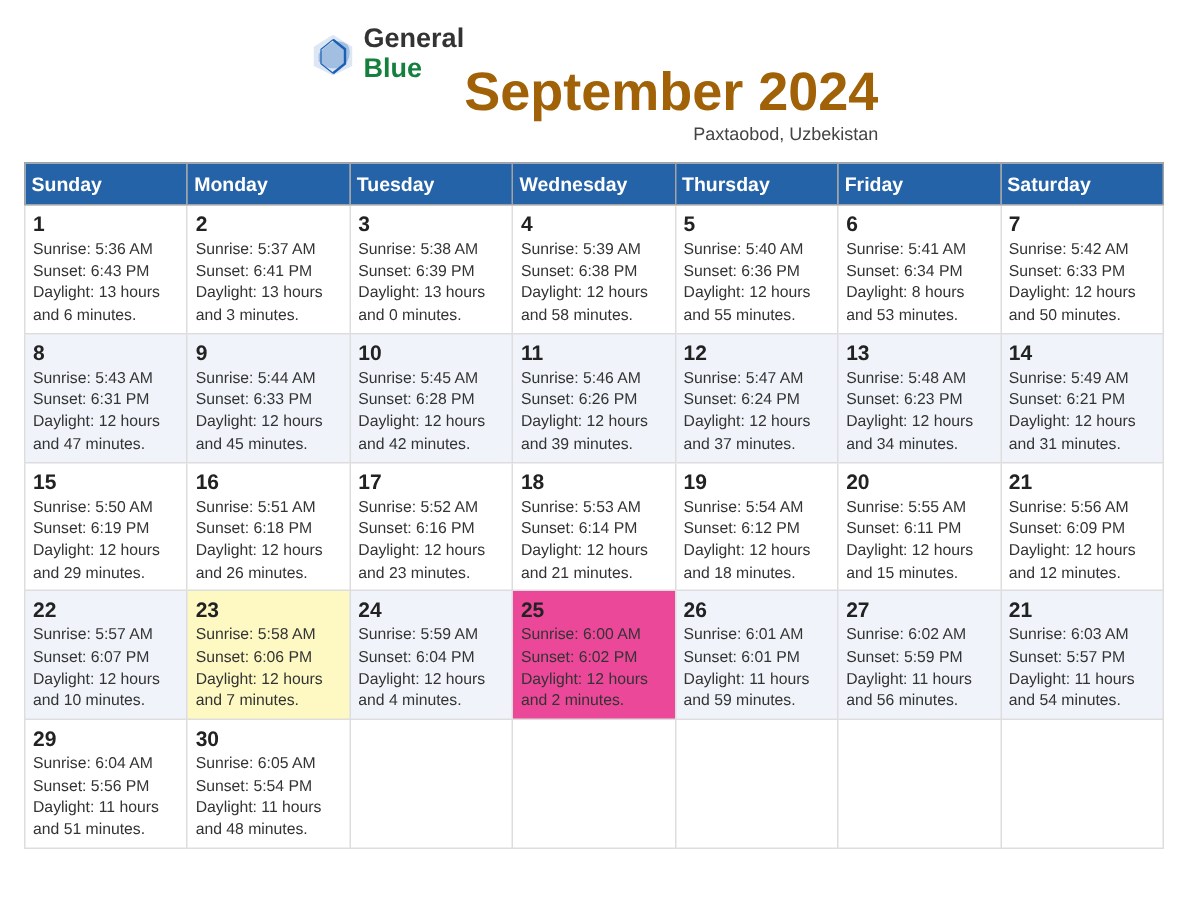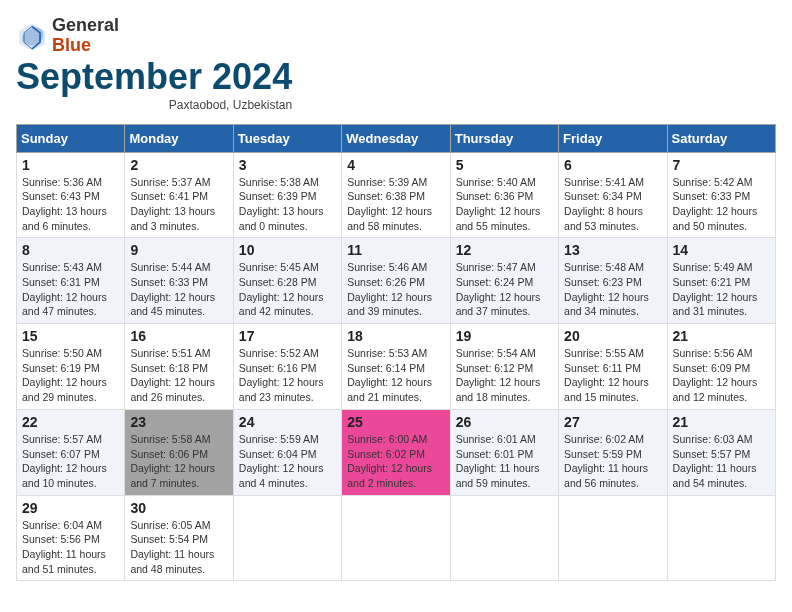--- a/index.html
+++ b/index.html
@@ -8,53 +8,53 @@
       background: #fff;
       width: 792px;
       min-height: 612px;
       padding: 16px;
     }
     .header-area {
       display: flex;
       justify-content: center;
       align-items: flex-start;
       margin-bottom: 12px;
-      flex-direction: column;
     }
     .logo {
       display: flex;
       align-items: center;
       gap: 4px;
     }
     .logo-text {
       display: flex;
       flex-direction: column;
       line-height: 1.1;
     }
     .logo-general {
       font-size: 18px;
       font-weight: bold;
       color: #333;
     }
     .logo-blue {
       font-size: 18px;
       font-weight: bold;
-      color: #c2410c;
+      color: #15803d;
     }
     .logo-icon {
       width: 32px;
       height: 32px;
     }
     .title-area {
       text-align: right;
     }
     .month-title {
       font-size: 36px;
       font-weight: bold;
-      color: #0c4a6e;
+      color: #a16207;
+      margin-top: 24px;
     }
     .location-title {
       font-size: 12px;
       color: #444;
     }
     .calendar-table {
       width: 100%;
       border-collapse: collapse;
       font-size: 11px;
     }
@@ -306,21 +306,21 @@
         </tr>
         <tr style="background: rgb(240, 244, 250);">
           <td style="background: rgb(240, 244, 250);">
         <span class="day-number">22</span>
         <div class="day-info">
           <div>Sunrise: 5:57 AM</div>
           <div>Sunset: 6:07 PM</div>
           <div>Daylight: 12 hours and 10 minutes.</div>
         </div>
       </td>
-          <td style="background: #a3a3a3;">
+          <td style="background: #fef9c3;">
         <span class="day-number">23</span>
         <div class="day-info">
           <div>Sunrise: 5:58 AM</div>
           <div>Sunset: 6:06 PM</div>
           <div>Daylight: 12 hours and 7 minutes.</div>
         </div>
       </td>
           <td style="background: rgb(240, 244, 250);">
         <span class="day-number">24</span>
         <div class="day-info">

